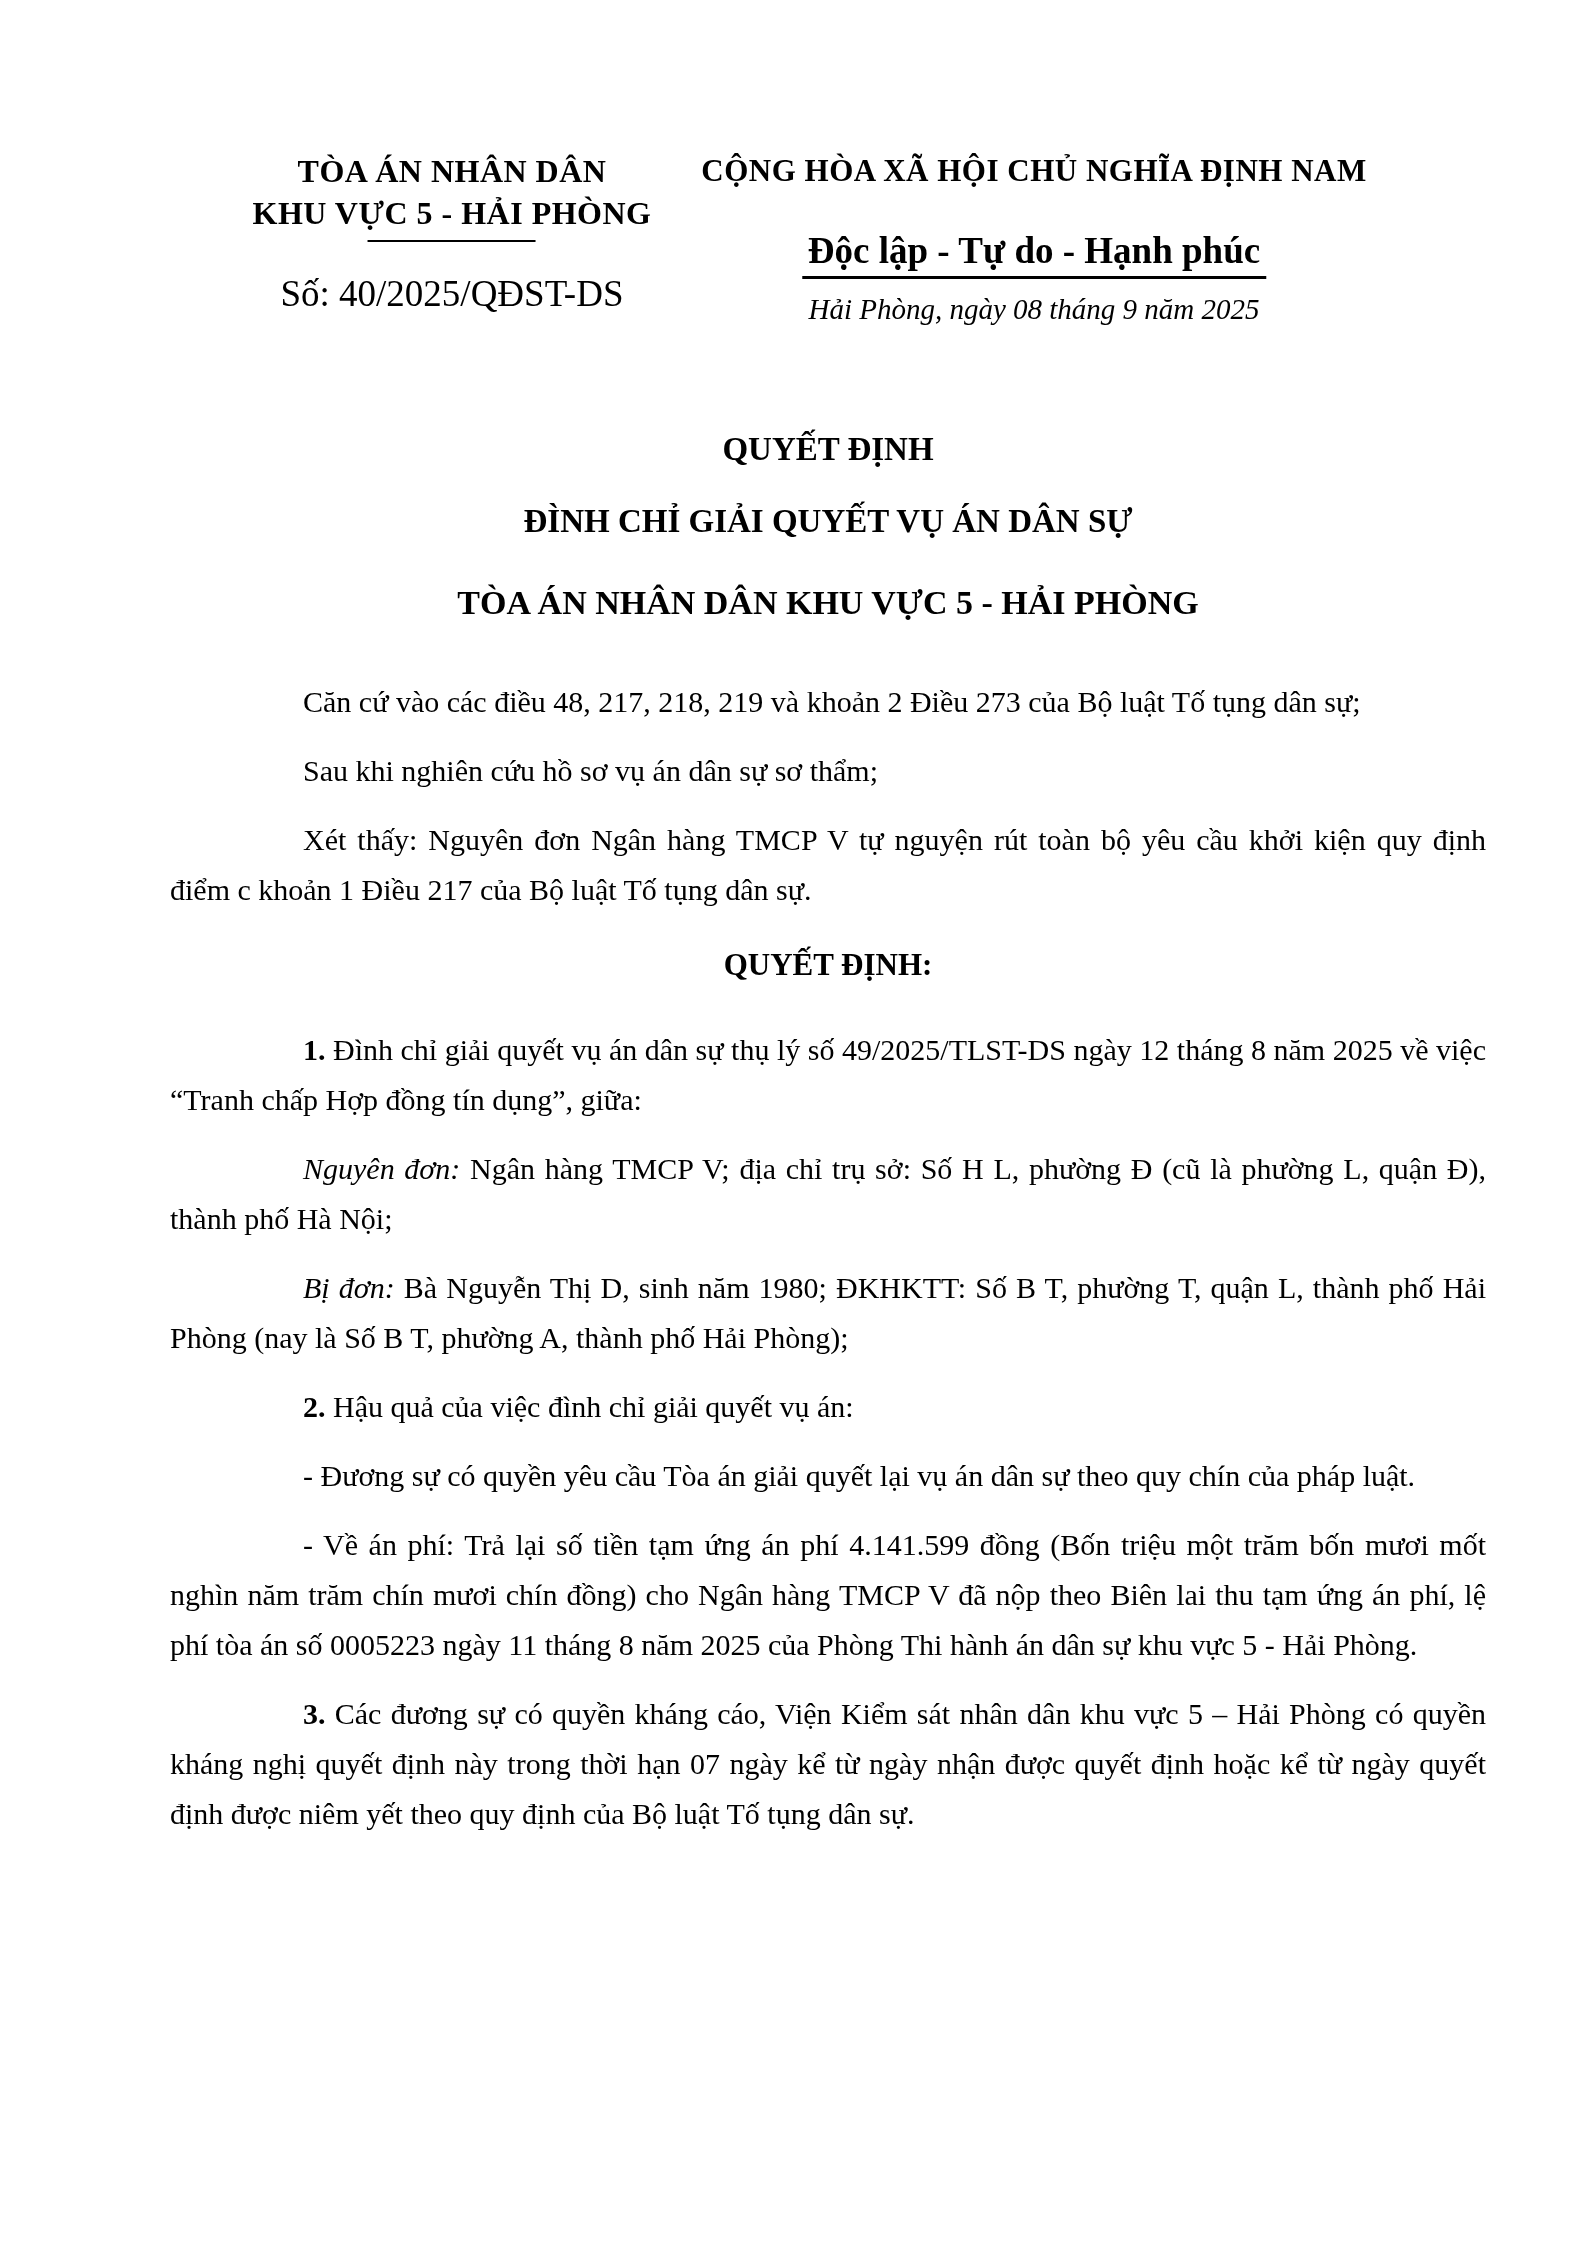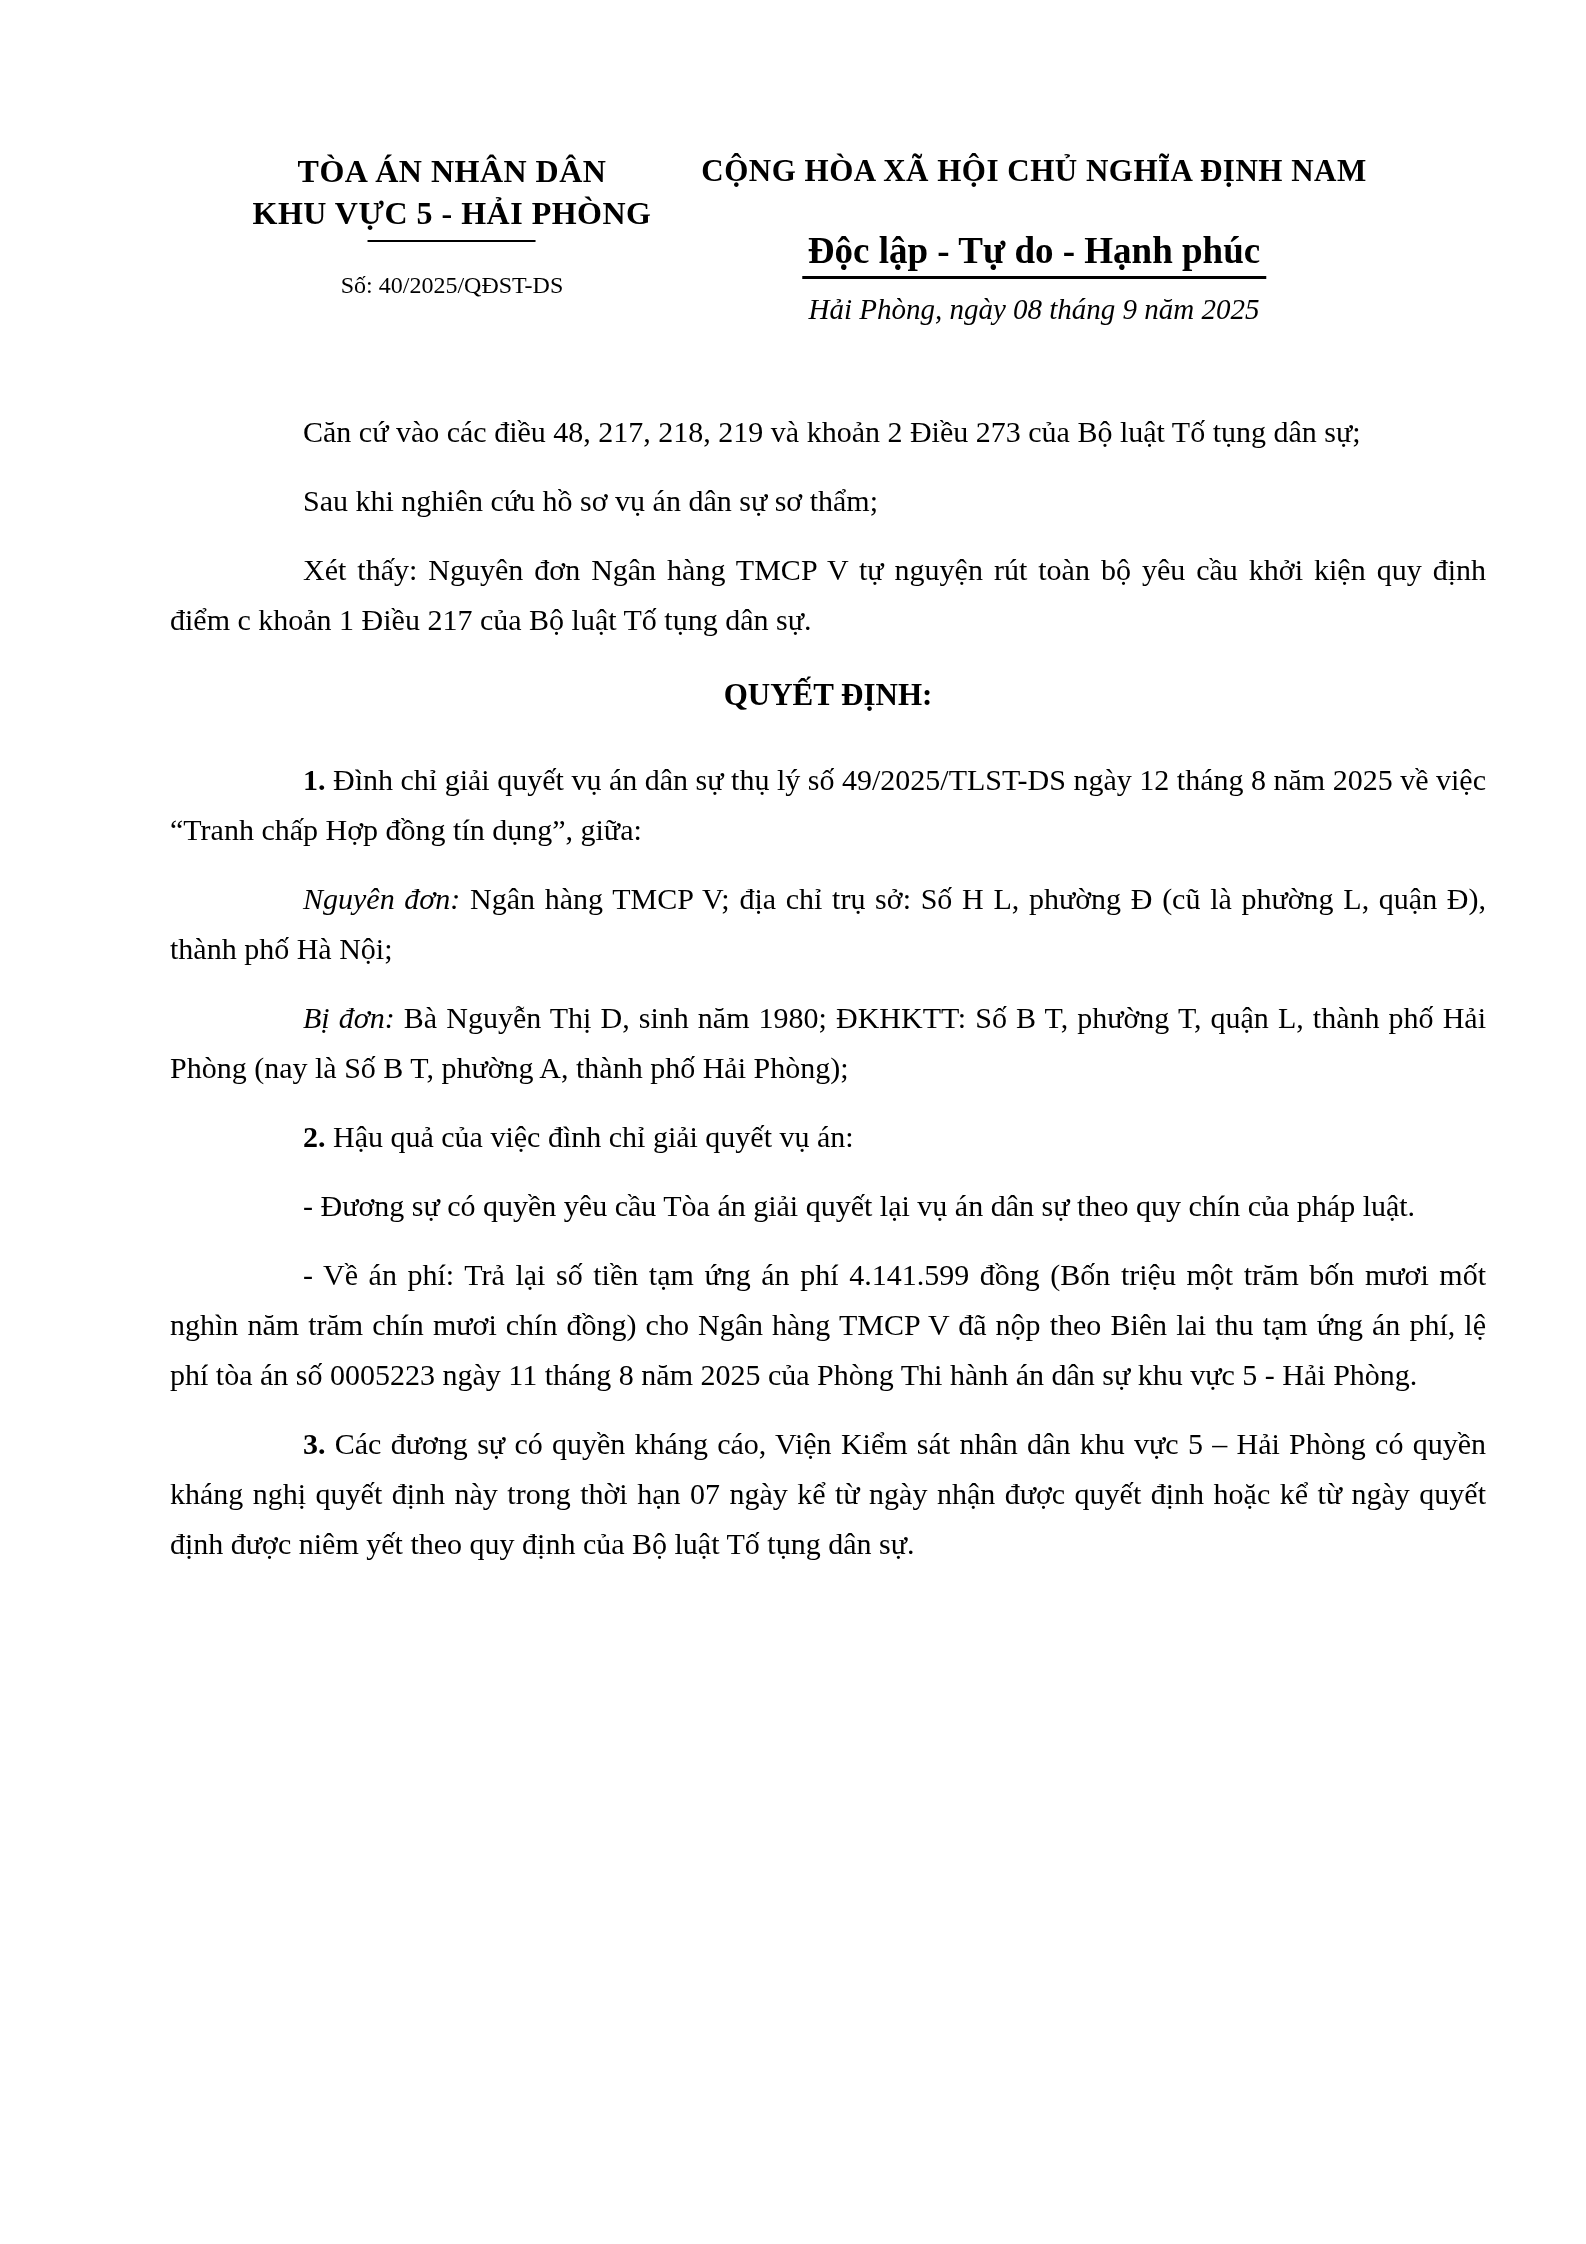--- a/index.html
+++ b/index.html
@@ -39,21 +39,21 @@
     line-height: 42px;
     letter-spacing: 0.5px;
   }
   .header-left .rule {
     width: 168px;
     border-bottom: 2px solid #000;
     margin: 6px auto 0 auto;
     height: 0;
   }
   .header-left .doc-number {
-    font-size: 24px;
+    font-size: 37px;
     margin-top: 30px;
     font-weight: normal;
   }
   .header-right {
     position: absolute;
     left: 1034px;
     top: 0;
     transform: translateX(-50%);
     text-align: center;
     white-space: nowrap;
@@ -132,20 +132,25 @@
     </div>
     <div class="header-right">
       <div class="nation">CỘNG HÒA XÃ HỘI CHỦ NGHĨA ĐỊNH NAM</div>
       <div>
         <span class="motto">Độc lập - Tự do - Hạnh phúc</span>
       </div>
       <div class="dateline">Hải Phòng, ngày 08 tháng 9 năm 2025</div>
     </div>
   </header>
 
+  <section class="title-block">
+    <div class="t-line">QUYẾT ĐỊNH</div>
+    <div class="t-line">ĐÌNH CHỈ GIẢI QUYẾT VỤ ÁN DÂN SỰ</div>
+    <div class="court-line">TÒA ÁN NHÂN DÂN KHU VỰC 5 - HẢI PHÒNG</div>
+  </section>
 
   <main class="doc-body">
 
     <p class="para">Căn cứ vào các điều 48, 217, 218, 219 và khoản 2 Điều 273 của Bộ luật Tố tụng dân sự;</p>
     <p class="para">Sau khi nghiên cứu hồ sơ vụ án dân sự sơ thẩm;</p>
     <p class="para">Xét thấy: Nguyên đơn Ngân hàng TMCP V tự nguyện rút toàn bộ yêu cầu khởi kiện quy định điểm c khoản 1 Điều 217 của Bộ luật Tố tụng dân sự.</p>
 
     <p class="para heading-center">QUYẾT ĐỊNH:</p>
 
     <p class="para"><span class="num">1.</span><span> Đình chỉ giải quyết vụ án dân sự thụ lý số 49/2025/TLST-DS ngày 12 tháng 8 năm 2025 về việc “Tranh chấp Hợp đồng tín dụng”, giữa:</span></p>

